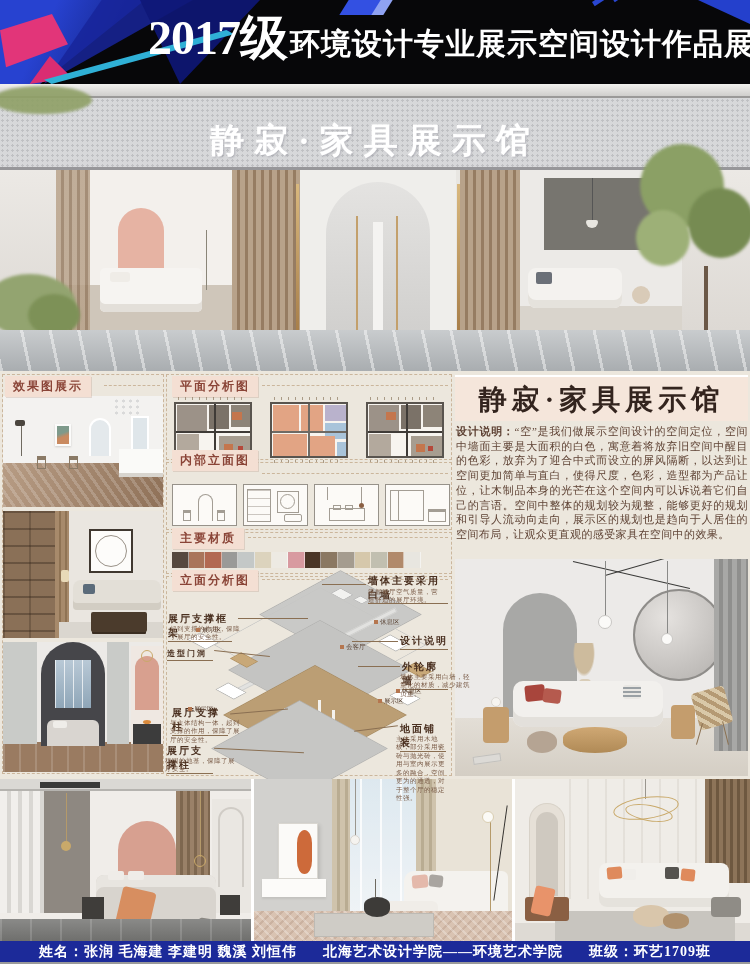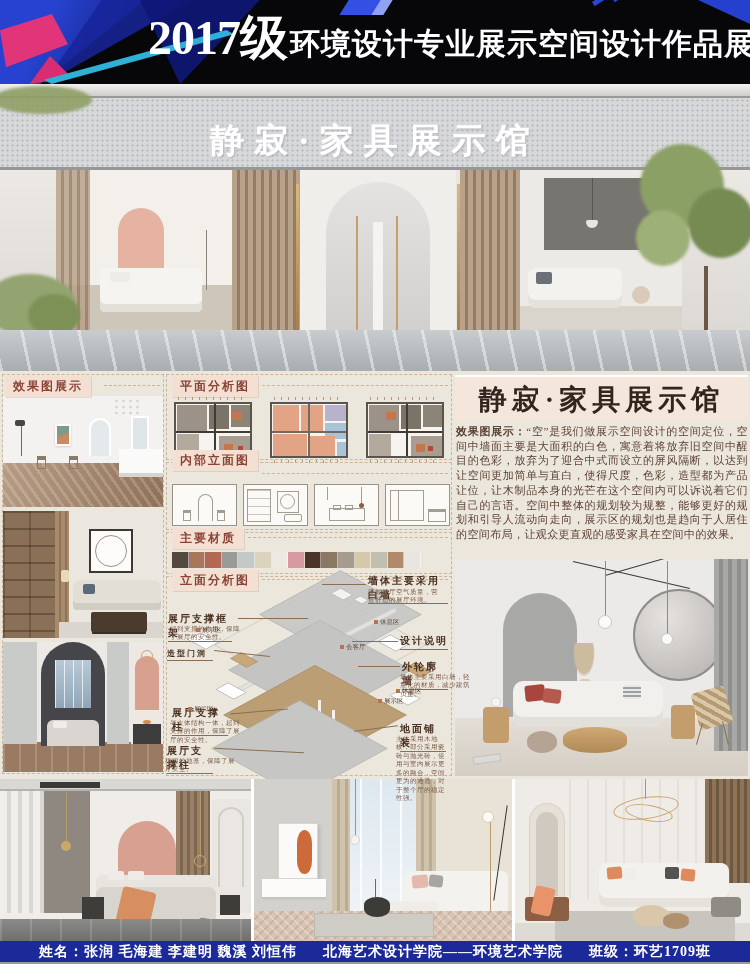--- a/index.html
+++ b/index.html
@@ -335,21 +335,21 @@
     <div class="tag" style="left:374px;top:247px"><i></i><span>休息区</span></div>
     <div class="tag" style="left:340px;top:272px"><i></i><span>会客厅</span></div>
     <div class="tag" style="left:396px;top:316px"><i></i><span>休息区</span></div>
     <div class="tag" style="left:378px;top:326px"><i></i><span>展示区</span></div>
     <div class="tag" style="left:188px;top:334px"><i></i><span>展示区</span></div>
   </main>
 
   <div class="titlebox">
     <h1>静寂·家具展示馆</h1>
   </div>
-  <p class="desc"><b>效果图展示：</b><span>“空”是我们做展示空间设计的空间定位，空间中墙面主要是大面积的白色，寓意着将放弃旧空间中醒目的色彩，放弃为了迎合中式而设立的屏风隔断，以达到让空间更加简单与直白，使得尺度，色彩，造型都为产品让位，让木制品本身的光芒在这个空间内可以诉说着它们自己的言语。空间中整体的规划较为规整，能够更好的规划和引导人流动向走向，展示区的规划也是趋向于人居住的空间布局，让观众更直观的感受家具在空间中的效果。</span></p>
+  <p class="desc"><b>设计说明：</b><span>“空”是我们做展示空间设计的空间定位，空间中墙面主要是大面积的白色，寓意着将放弃旧空间中醒目的色彩，放弃为了迎合中式而设立的屏风隔断，以达到让空间更加简单与直白，使得尺度，色彩，造型都为产品让位，让木制品本身的光芒在这个空间内可以诉说着它们自己的言语。空间中整体的规划较为规整，能够更好的规划和引导人流动向走向，展示区的规划也是趋向于人居住的空间布局，让观众更直观的感受家具在空间中的效果。</span></p>
 
   <div class="fx" style="left:455px;top:559px;width:293px;height:217px;background:#eceae8">
     <div class="a" style="left:0;bottom:0;width:293px;height:58px;background:linear-gradient(#e3ded6,#d4cec4)"></div>
     <div class="a" style="left:48px;top:34px;width:74px;height:124px;background:#a8a8a6;border-radius:37px 37px 0 0"></div>
     <div class="a" style="left:178px;top:30px;width:92px;height:92px;border-radius:50%;background:radial-gradient(circle at 35% 30%,#e5e2df,#b2afac);border:2px solid #8f8d8a"></div>
     <div class="a" style="right:0;top:0;width:34px;height:192px;background:repeating-linear-gradient(90deg,#a8a8a6 0 5px,#8f8f8d 5px 9px)"></div>
     <div class="a" style="left:118px;top:2px;width:120px;height:1px;background:#3a3a38;transform:rotate(13deg);transform-origin:left"></div>
     <div class="a" style="left:150px;top:16px;width:92px;height:1px;background:#3a3a38;transform:rotate(-16deg);transform-origin:left"></div>
     <div class="a" style="left:150px;top:2px;width:1px;height:56px;background:#8a8a88"></div>
     <div class="a" style="left:212px;top:2px;width:1px;height:74px;background:#8a8a88"></div>

